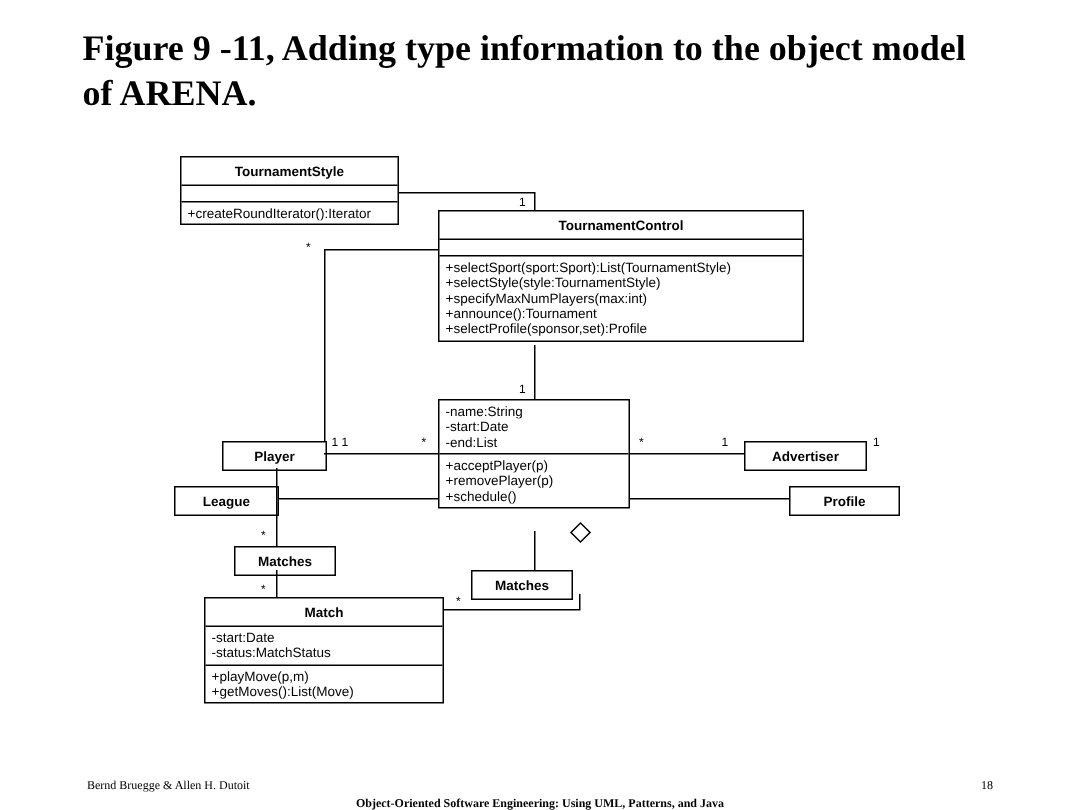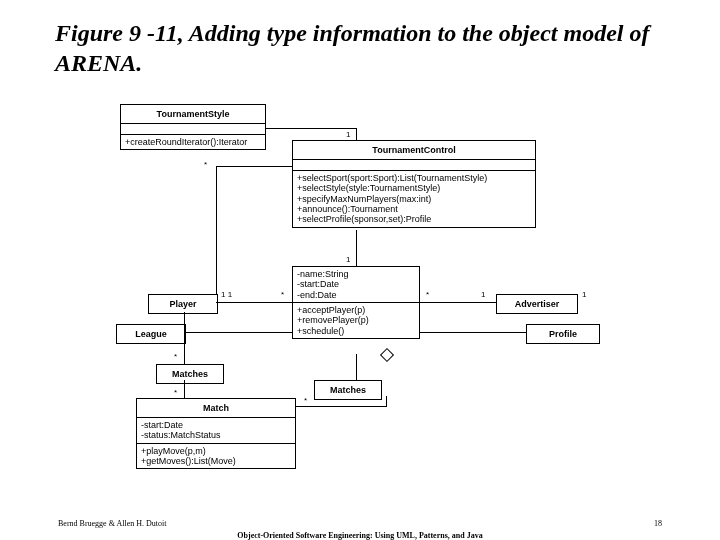--- a/index.html
+++ b/index.html
@@ -1,16 +1,16 @@
 <!DOCTYPE html>
 <html><head>
 <meta charset="utf-8">
 <style>
 body{margin:0;font-family:"Times New Roman",serif;background:#fff;width:720px;height:540px;position:relative}
-.title{position:absolute;left:55px;top:18px;font-size:24px;font-style:italic;font-weight:bold;line-height:1.25;width:600px}
+.title{position:absolute;left:55px;top:18px;font-size:24px;font-weight:bold;line-height:1.25;width:600px}
 .diagram{position:absolute;left:116px;top:100px;width:488px;height:388px}
 .box{position:absolute;border:1.5px solid #000;background:#fff;font-family:Arial,sans-serif;font-size:9px;line-height:1.15;box-sizing:border-box}
 .box .name{text-align:center;font-weight:bold;padding:2px 4px;border-bottom:1px solid #000;display:flex;align-items:center;justify-content:center;min-height:14px}
 .box .attrs{padding:2px 4px;border-bottom:1px solid #000}
 .box .ops{padding:2px 4px}
 .box .attrs div,.box .ops div{white-space:nowrap;overflow:hidden}
 .box.nameonly .name{border-bottom:none}
 .rel{position:absolute;background:#000}
 .mult{position:absolute;font-family:Arial,sans-serif;font-size:8px}
 .diamond{position:absolute;width:8px;height:8px;border:1px solid #000;background:#fff;transform:rotate(45deg)}
@@ -42,21 +42,21 @@
     <div class="attrs" style="height:6px"></div>
     <div class="ops">
         <div>+createRoundIterator():Iterator</div>
       </div>
   </div>
 
   <div class="box" style="left:176px;top:166px;width:128px">
     <div class="attrs">
       <div>-name:String</div>
       <div>-start:Date</div>
-      <div>-end:Date</div>
+      <div>-end:List</div>
     </div>
     <div class="ops">
       <div>+acceptPlayer(p)</div>
       <div>+removePlayer(p)</div>
       <div>+schedule()</div>
     </div>
   </div>
 
   <div class="box nameonly" style="left:32px;top:194px;width:70px">
     <div class="name">Player</div>

